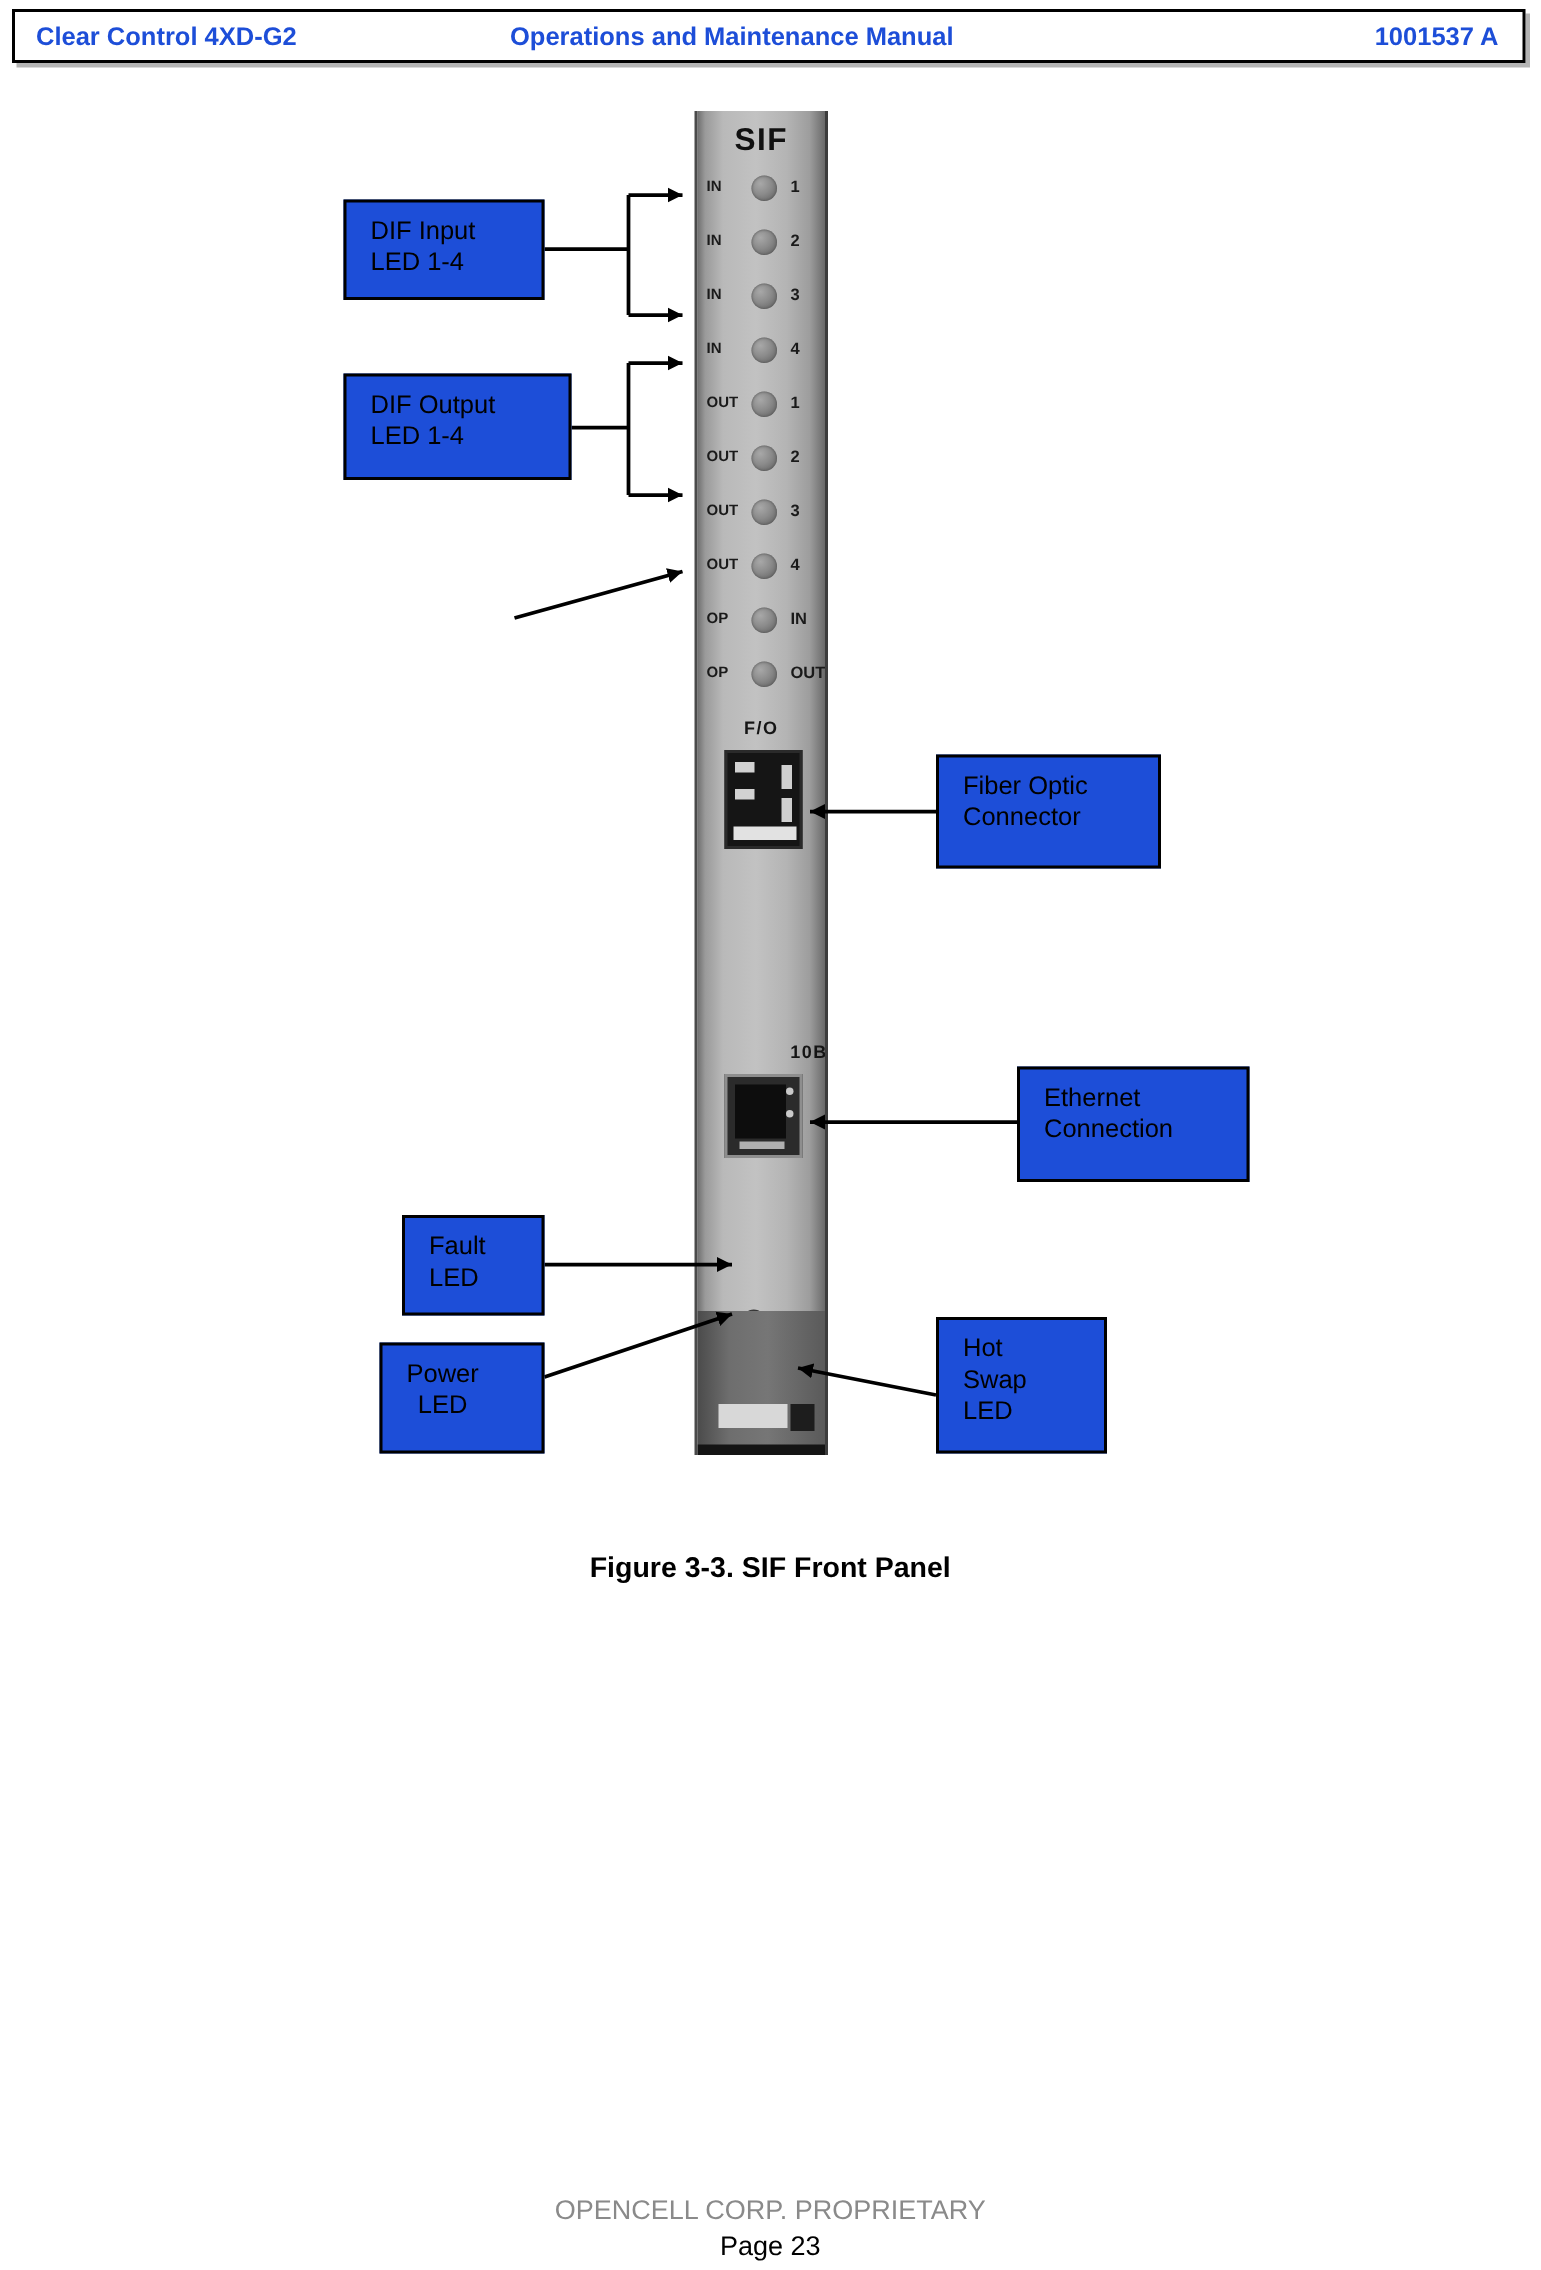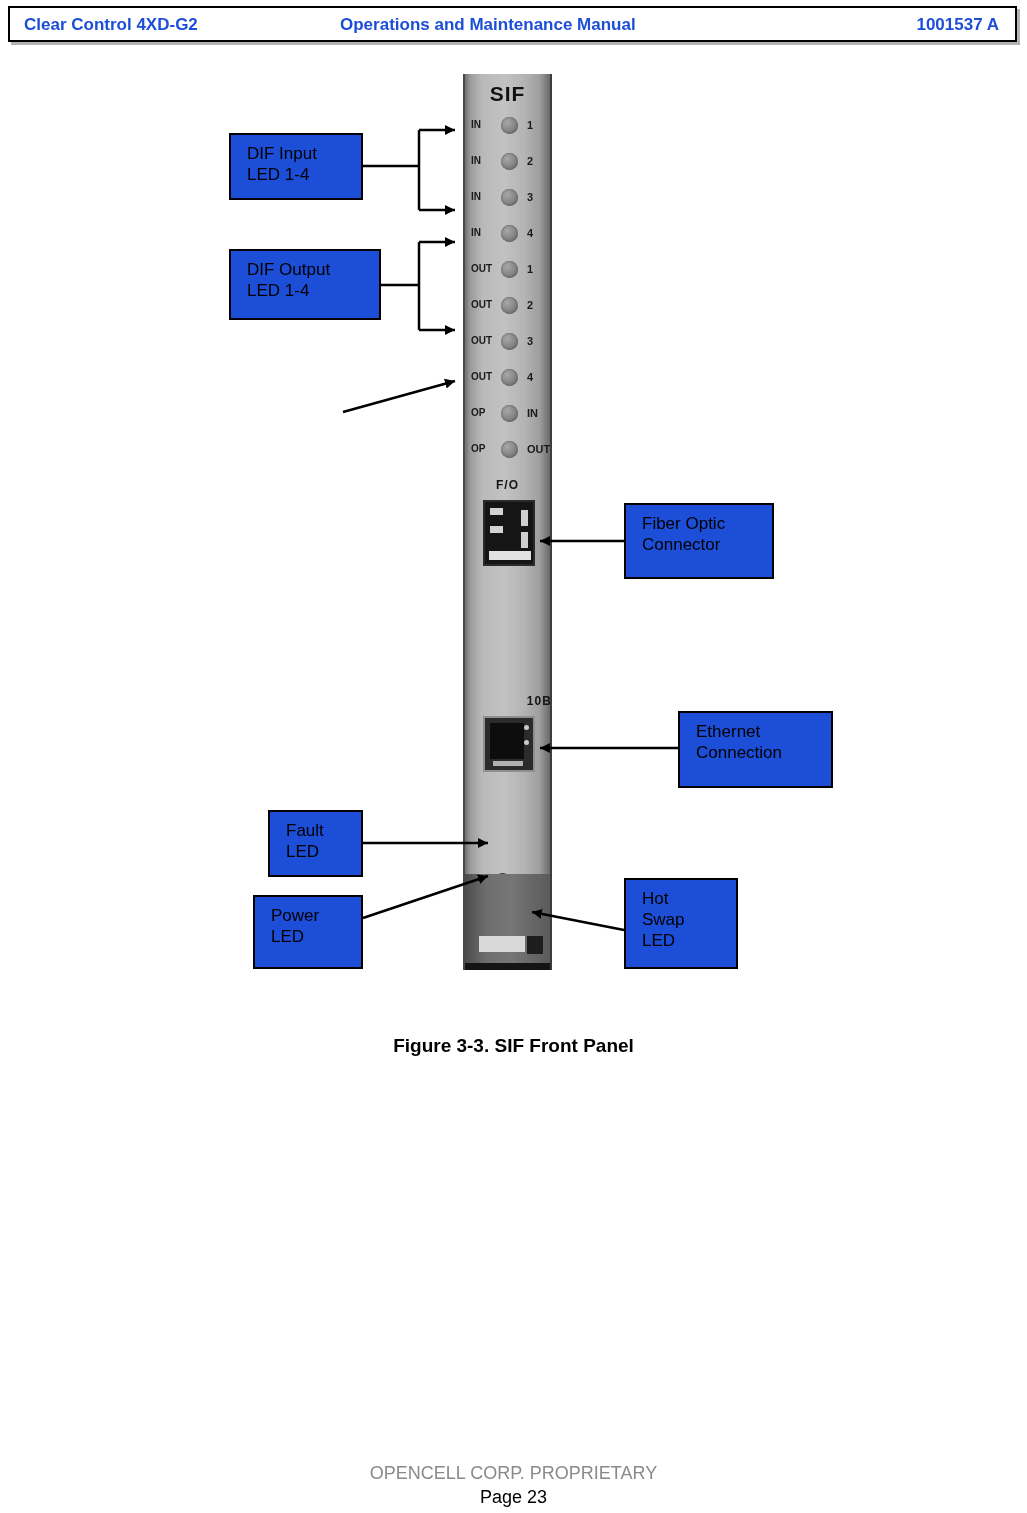--- a/index.html
+++ b/index.html
@@ -68,21 +68,21 @@
     top: 8px;
     white-space: pre-line;
   }
 
   #box-dif-input   { left: 229px; top: 133px; width: 134px; height: 67px; }
   #box-dif-output  { left: 229px; top: 249px; width: 152px; height: 71px; }
   #box-optical     { left: 229px; top: 356px; width: 114px; height: 126px; }
   #box-fiber       { left: 624px; top: 503px; width: 150px; height: 76px; }
   #box-ethernet    { left: 678px; top: 711px; width: 155px; height: 77px; }
   #box-fault       { left: 268px; top: 810px; width: 95px; height: 67px; }
-  #box-power       { left: 253px; top: 895px; width: 110px; height: 74px; }
+  #box-power       { left: 253px; top: 895px; width: 110px; height: 74px; text-align: center; }
   #box-hotswap     { left: 624px; top: 878px; width: 114px; height: 91px; }
 
   
   #leaders {
     position: absolute;
     left: 0; top: 0;
     width: 1027px;
     height: 1010px;
     z-index: 5;
   }

